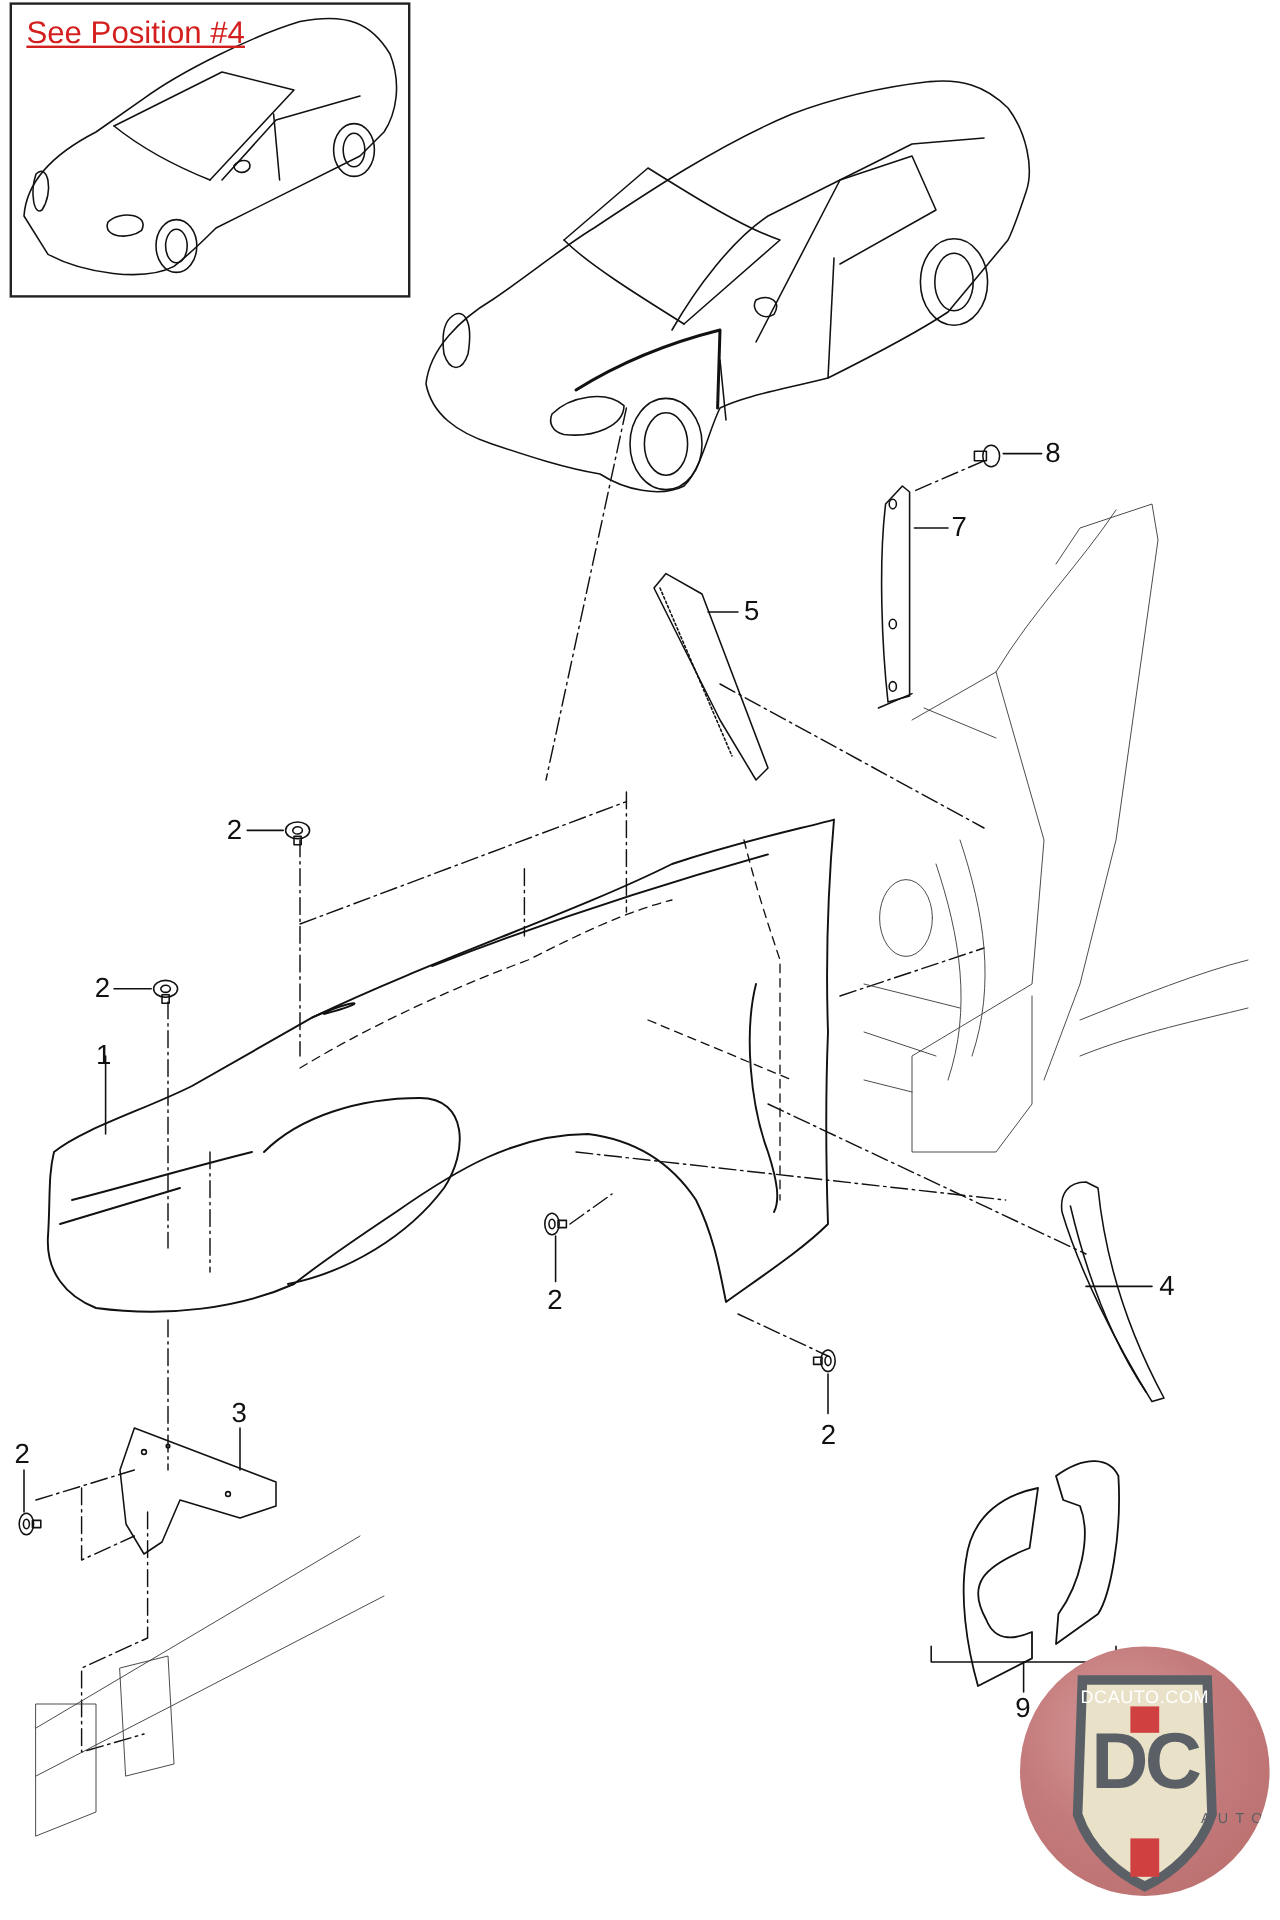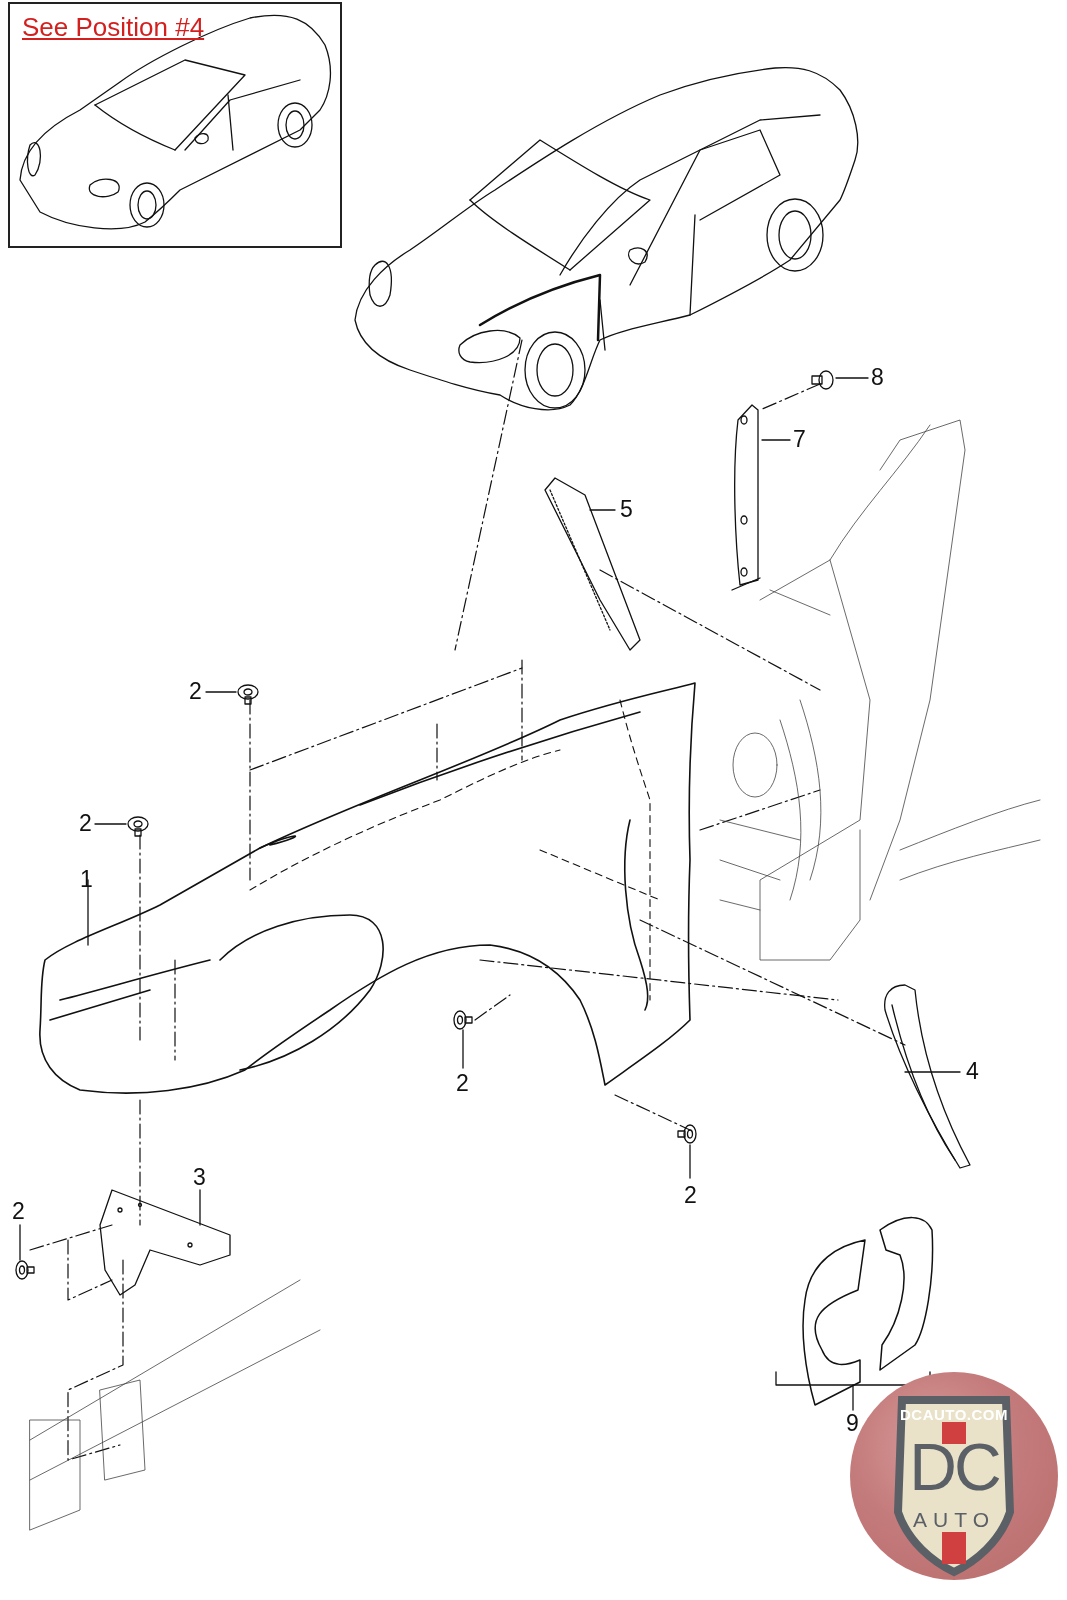--- a/index.html
+++ b/index.html
@@ -3,23 +3,23 @@
   <meta charset="utf-8">
   <style>
     html, body { margin: 0; padding: 0; background: #ffffff; }
     body { width: 1067px; height: 1600px; position: relative; overflow: hidden; font-family: "Liberation Sans", sans-serif; }
     #diagram { position: absolute; left: 0; top: 0; width: 1067px; height: 1600px; }
     .inset-box { position: absolute; left: 8px; top: 2px; width: 334px; height: 246px; border: 2px solid #222; box-sizing: border-box; }
     .inset-title { position: absolute; left: 12px; top: 10px; font-size: 26px; color: #d41f1f; line-height: 1; white-space: nowrap; text-decoration: underline; }
     .callout { position: absolute; font-size: 23px; color: #111; line-height: 1; }
     .logo { position: absolute; left: 850px; top: 1372px; width: 208px; height: 208px; border-radius: 50%; overflow: hidden;
       background: radial-gradient(circle at 40% 35%, #d79a9a 0%, #c47b7b 45%, #b96c6c 100%); }
-    .logo-url { position: absolute; left: 0; right: 0; top: 34px; text-align: center; font-size: 15px; font-weight: bold; color: #ffffff; letter-spacing: 0.5px; z-index: 3; }
-    .logo-mono { position: absolute; left: 0; right: 0; top: 62px; text-align: center; font-size: 66px; font-weight: normal; color: #5b6066; letter-spacing: -3px; z-index: 3; line-height: 1; }
-    .logo-sub { position: absolute; left: 0; right: 0; top: 136px; text-align: center; font-size: 21px; color: #5b6066; letter-spacing: 6px; z-index: 3; }
+    .logo-url { position: absolute; left: 0; right: 0; top: 34px; text-align: center; font-size: 15px; font-weight: normal; color: #ffffff; letter-spacing: 0.5px; z-index: 3; }
+    .logo-mono { position: absolute; left: 0; right: 0; top: 62px; text-align: center; font-size: 66px; font-weight: bold; color: #5b6066; letter-spacing: -3px; z-index: 3; line-height: 1; }
+    .logo-sub { position: absolute; left: 0; right: 0; top: 136px; text-align: right; font-size: 12px; color: #5b6066; letter-spacing: 6px; z-index: 3; }
     svg line, svg path, svg polyline, svg polygon, svg ellipse, svg circle, svg rect { vector-effect: non-scaling-stroke; }
   </style>
 </head>
 <body>
 
 <div id="diagram">
   <svg width="1067" height="1600" viewBox="0 0 1067 1600" xmlns="http://www.w3.org/2000/svg">
     <g fill="none" stroke="#111" stroke-width="1.3" stroke-linecap="round" stroke-linejoin="round">
 
       <g>

